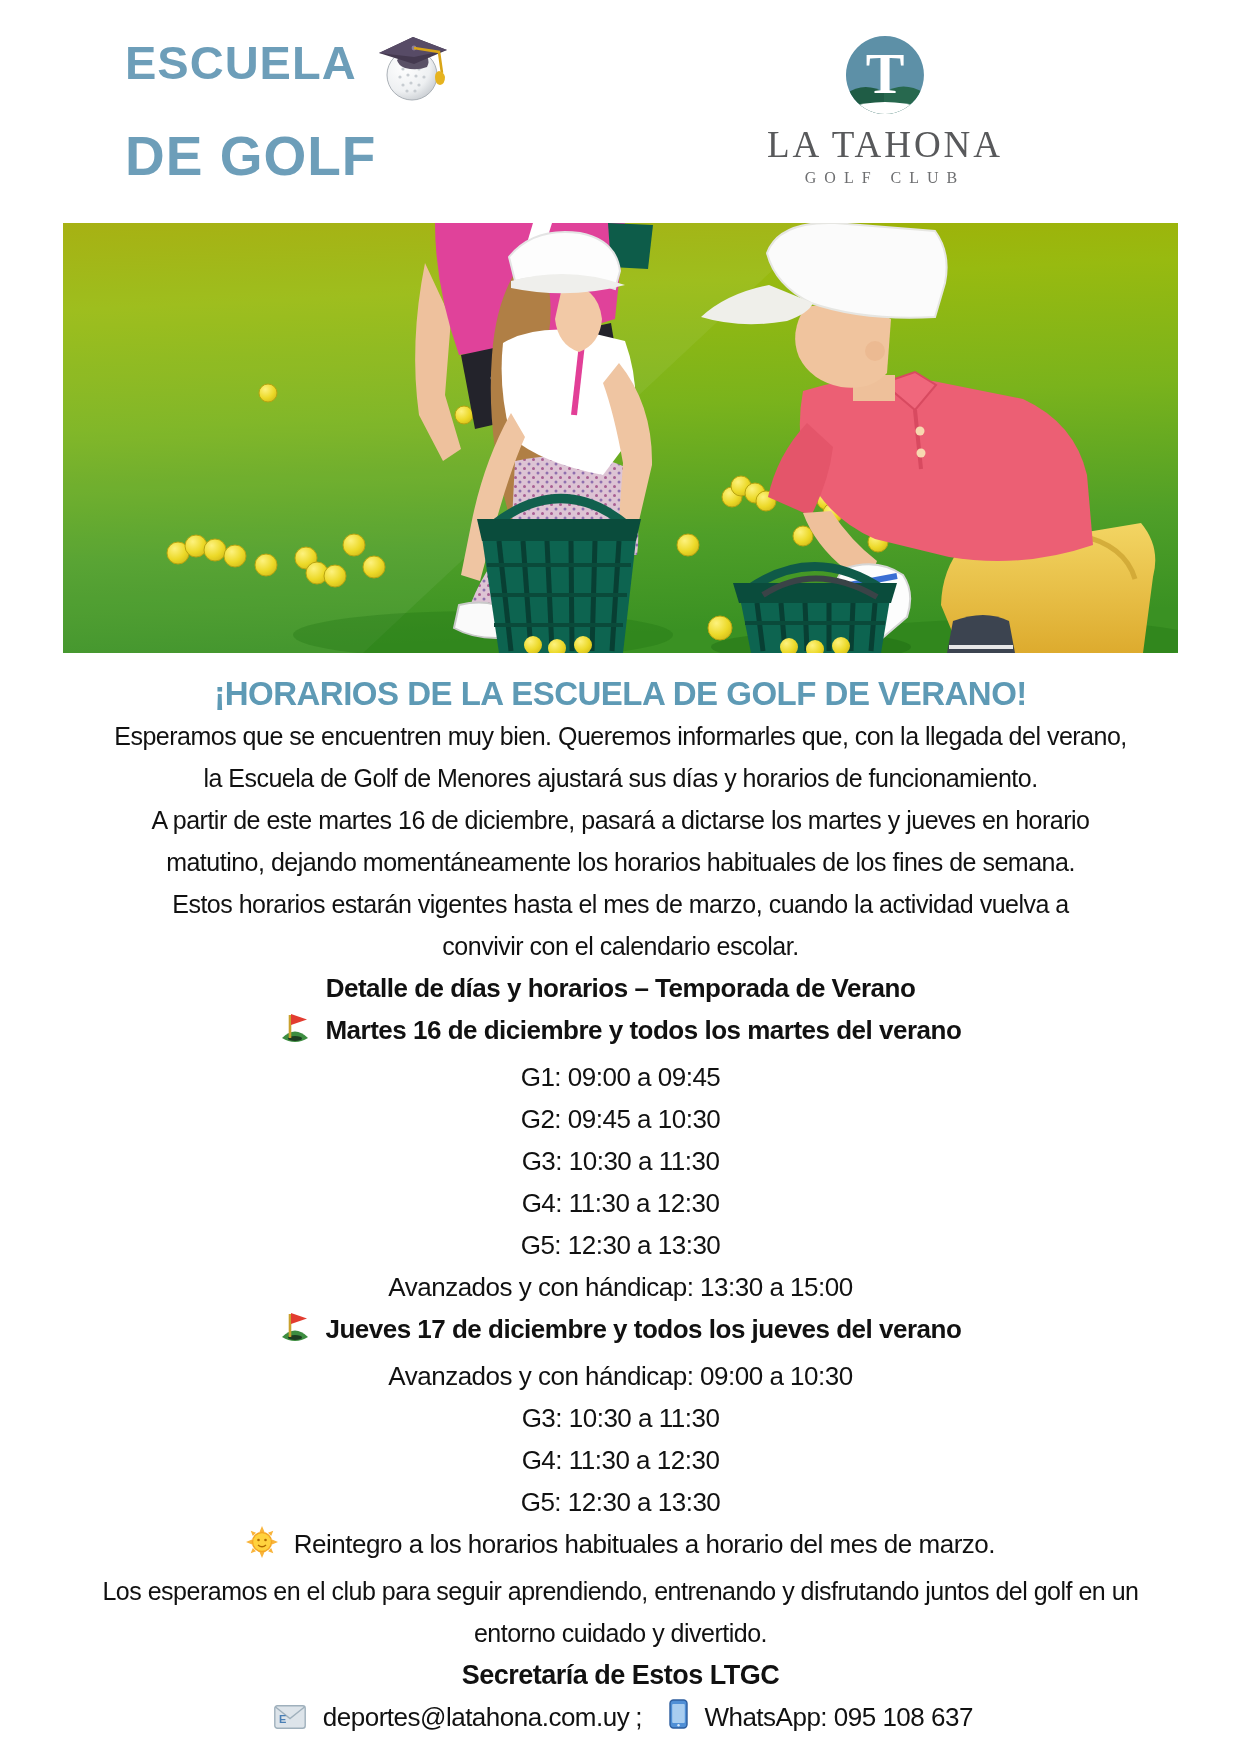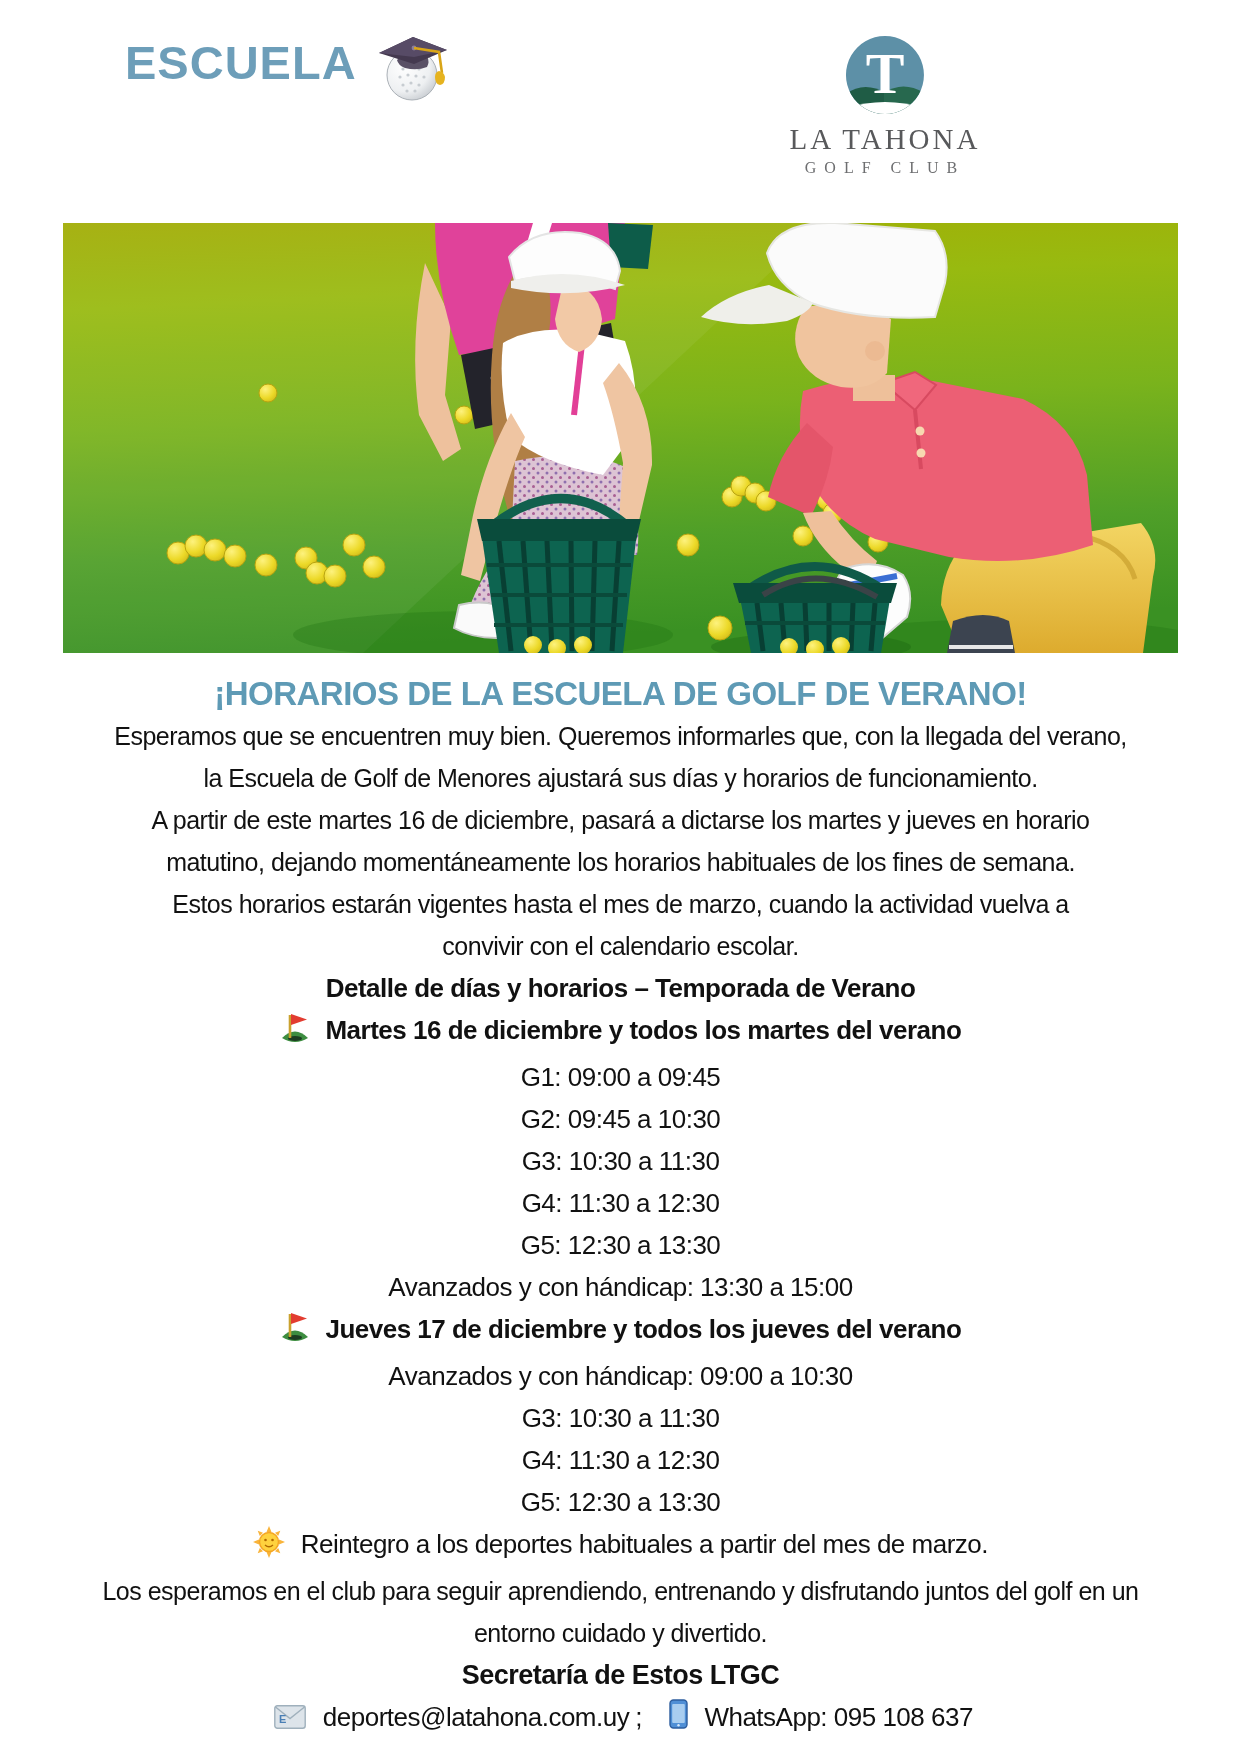--- a/index.html
+++ b/index.html
@@ -5,21 +5,21 @@
   html,body{margin:0;padding:0;background:#ffffff;}
   body{width:1241px;height:1755px;overflow:hidden;font-family:"Liberation Sans",sans-serif;color:#111;}
   
   .header{position:relative;height:212px;margin-top:11px;}
   .brand{position:absolute;left:125px;top:28px;}
   .brand-row{display:flex;align-items:flex-start;}
   .title1{font-size:47px;font-weight:bold;color:#6d9eb9;letter-spacing:1px;line-height:1;}
   .title2{font-size:55px;font-weight:bold;color:#6d9eb9;letter-spacing:1px;line-height:1;margin-top:22px;}
   .grad-ball{margin-left:16px;margin-top:-8px;}
   .logo{position:absolute;left:740px;top:24px;width:290px;text-align:center;}
-  .logo-name{font-family:"Liberation Serif",serif;font-size:29px;color:#58595b;letter-spacing:3px;margin-top:4px;}
+  .logo-name{font-family:"Liberation Serif",serif;font-size:37px;color:#58595b;letter-spacing:3px;margin-top:4px;}
   .logo-sub{font-family:"Liberation Serif",serif;font-size:16px;color:#6d6e70;letter-spacing:8px;margin-top:3px;}
   
   .photo{margin-left:63px;width:1115px;height:430px;overflow:hidden;background:#7cb41f;}
   
   .content{margin-top:20px;text-align:center;font-size:25px;letter-spacing:-0.5px;line-height:42px;}
   .heading{font-size:33px;font-weight:bold;color:#5e9ab5;letter-spacing:-0.5px;line-height:42px;}
   .para{width:1020px;margin:0 auto;}
   .para-narrow{width:960px;margin:0 auto;}
   .invitation{width:1100px;margin:0 auto;}
   .bold-line{font-weight:bold;font-size:26px;}
@@ -61,20 +61,21 @@
           </g>
           <path d="M24,29 Q30,22 39,23 L54,25 Q57,31 54,36 Q44,40 32,37 Q25,34 24,29 Z" fill="#5a5166"></path>
           <path d="M6,22 L40,6 L74,19 L41,33 Z" fill="#44394f"></path>
           <path d="M6,22 L40,6 L74,19 L41,26 Z" fill="#574b66"></path>
           <circle cx="41" cy="17" r="2.4" fill="#8b7f9c"></circle>
           <path d="M41,17 L66,21 L69,42" fill="none" stroke="#d9a517" stroke-width="2.6"></path>
           <path d="M66,40 Q71,41 72,46 Q72,53 67,54 Q62,53 62,46 Q62,41 66,40 Z" fill="#e6b31f"></path>
         </svg>
       </span>
     </div>
+    <div class="title2">DE GOLF</div>
   </div>
 
   <div class="logo">
     <svg width="82" height="80" viewBox="0 0 82 80">
       <defs>
         <clipPath id="logocircle">
             <path d="M41,1 A39,39 0 1 1 40.9,1 Z"></path>
           </clipPath>
       </defs>
       <g clip-path="url(#logocircle)">
@@ -298,21 +299,21 @@
           <path d="M4.7,4.7 L10,6.8 L6.8,10 Z"></path>
             <path d="M27.3,4.7 L25.2,10 L22,6.8 Z"></path>
           <path d="M4.7,27.3 L6.8,22 L10,25.2 Z"></path>
             <path d="M27.3,27.3 L22,25.2 L25.2,22 Z"></path>
         </g>
         <circle cx="16" cy="16" r="9.5" fill="#ffd23e" stroke="#f5a623" stroke-width="1.5"></circle>
         <circle cx="12.5" cy="14" r="1.3" fill="#b26a00"></circle>
           <circle cx="19.5" cy="14" r="1.3" fill="#b26a00"></circle>
         <path d="M12,19 Q16,22.5 20,19" fill="none" stroke="#b26a00" stroke-width="1.4"></path>
       </svg>
-    </span><span>Reintegro a los deportes habituales a partir del mes de marzo.</span>
+    </span><span>Reintegro a los horarios habituales a horario del mes de marzo.</span>
   </div>
 
   <p class="invitation" style="margin:0 auto;">Los esperamos en el club para seguir aprendiendo, entrenando y disfrutando juntos del golf en un entorno cuidado y divertido.</p>
   <div class="bold-line" style="font-size:27px;">Secretaría de Estos LTGC</div>
 
   <div class="sched-line">
     <span class="contact-icon">
       <svg width="32" height="24" viewBox="0 0 32 24">
         <rect x="0.8" y="0.8" width="30.4" height="22.4" rx="2.5" fill="#dde4ea" stroke="#9fb0bc" stroke-width="1.4"></rect>
         <path d="M1.5,2 L16,13.5 L30.5,2" fill="none" stroke="#9fb0bc" stroke-width="1.4"></path>

